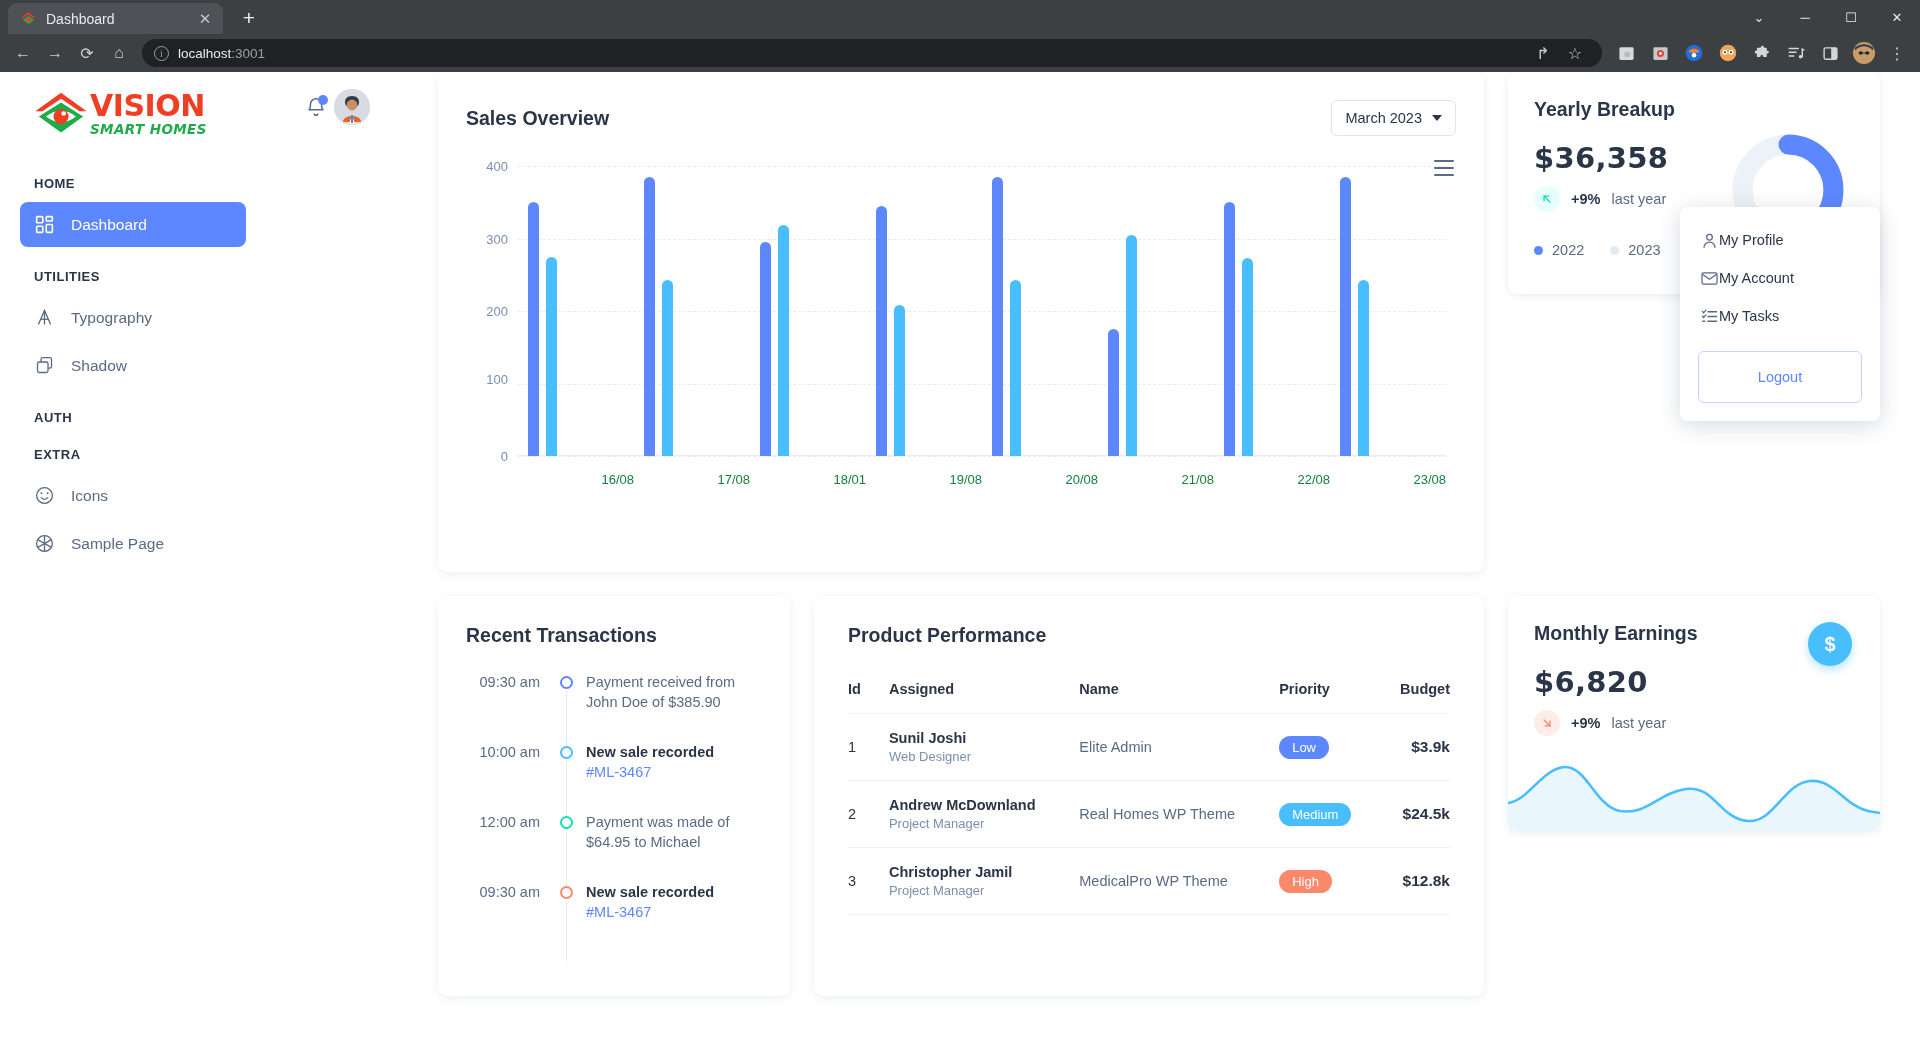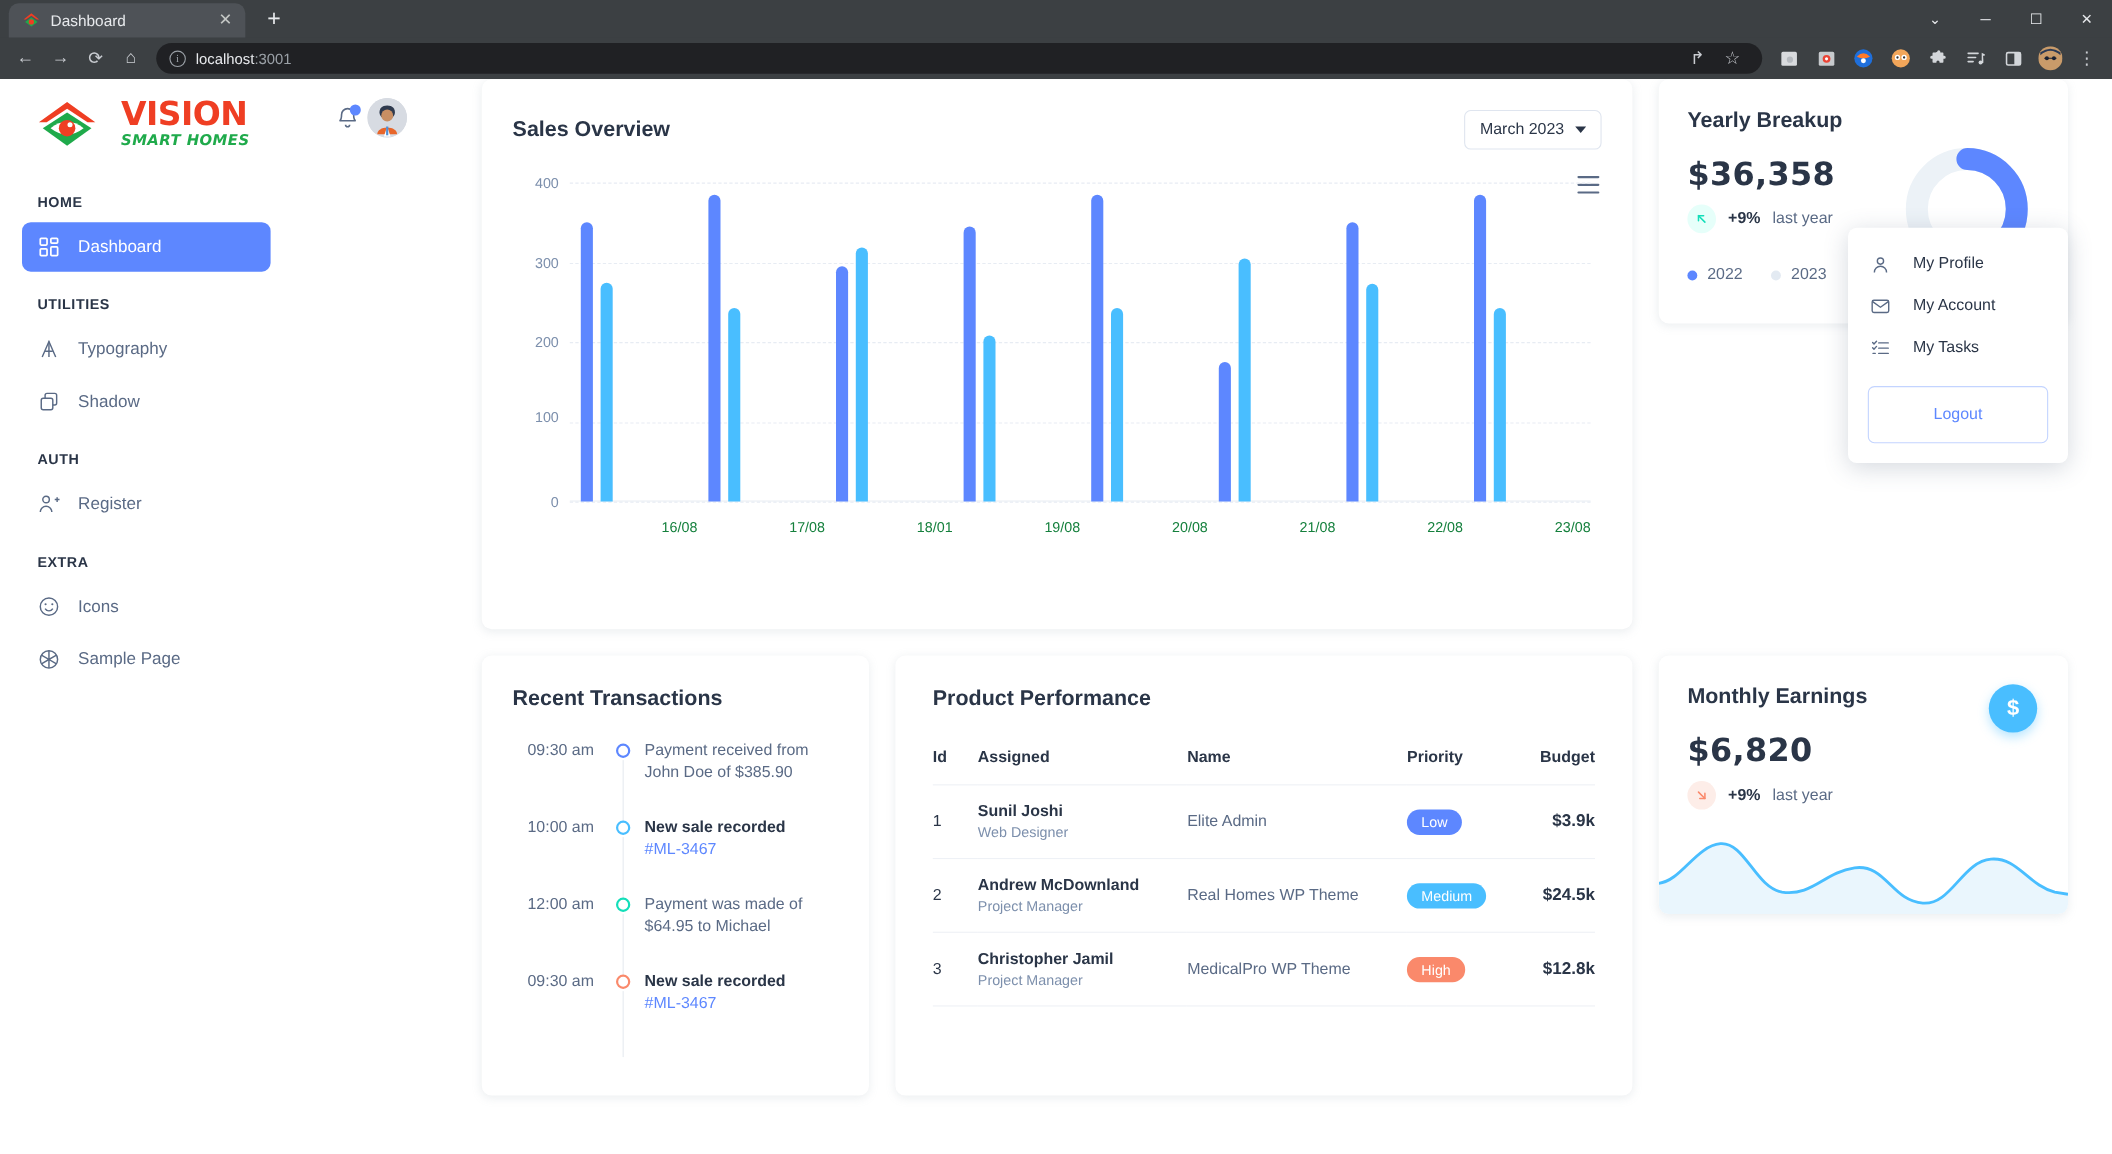--- a/index.html
+++ b/index.html
@@ -84,21 +84,21 @@
   
   #sidebar {
     width: 270px; flex: 0 0 270px; height: 100%;
     background: #ffffff; padding: 0 0 0 0;
     position: relative; z-index: 5;
   }
   .logo-wrap {
     height: 82px; display: flex; align-items: center;
     padding-left: 32px;
   }
-  .logo { display: flex; align-items: flex-start; gap: 20px; }
+  .logo { display: flex; align-items: flex-end; gap: 0; }
   .logo-mark { width: 58px; height: 46px; flex: 0 0 auto; }
   .logo-text { display: flex; flex-direction: column; line-height: 1; }
   .logo-vision {
     font-size: 30px; font-weight: 700; color: #ef3e23;
     letter-spacing: -0.5px; font-family: "DejaVu Sans", sans-serif;
   }
   .logo-smart {
     font-size: 13.5px; font-weight: 700; color: #1faa4b;
     font-style: italic; letter-spacing: 0.4px; margin-top: 2px;
     font-family: "DejaVu Sans", sans-serif;
@@ -304,21 +304,21 @@
   .chip.high { background: #fa896b; }
 
   
   #profile-menu {
     position: absolute; right: 40px; top: 135px; width: 200px;
     background: #ffffff; border-radius: 8px;
     box-shadow: 0 4px 22px rgba(66,82,110,0.22);
     padding: 14px 0 18px; z-index: 40;
   }
   .pm-item {
-    display: flex; align-items: center; gap: 20px;
+    display: flex; align-items: center; gap: 0;
     height: 38px; padding: 0 20px; font-size: 14.5px; color: #2a3547;
   }
   .pm-ico { width: 19px; height: 19px; flex: 0 0 auto; color: #5a6a85; }
   .pm-ico svg { width: 19px; height: 19px; display: block; }
   .pm-logout {
     display: block; margin: 16px 18px 0; height: 52px;
     border: 1px solid #c3d4ff; border-radius: 6px;
     color: #5d87ff; font-size: 14.5px; background: #ffffff;
     text-align: center; line-height: 34px; width: calc(100% - 36px);
     font-family: "Liberation Sans", sans-serif;
@@ -470,30 +470,20 @@
       <span class="nav-ico">
         <svg viewBox="0 0 24 24" fill="none" stroke="currentColor" stroke-width="1.5">
             <rect x="8" y="3" width="12" height="12" rx="2"></rect>
             <rect x="4" y="8" width="12" height="12" rx="2" fill="#ffffff"></rect>
           </svg>
       </span>
       <span>Shadow</span>
     </div>
 
     <div class="nav-caption">AUTH</div>
-    <div class="nav-item">
-      <span class="nav-ico">
-        <svg viewBox="0 0 24 24" fill="none" stroke="currentColor" stroke-width="1.5">
-            <circle cx="9" cy="7" r="3.4"></circle>
-            <path d="M3 20c0-3.3 2.7-6 6-6s6 2.7 6 6"></path>
-            <path d="M18 7h5M20.5 4.5v5"></path>
-          </svg>
-      </span>
-      <span>Register</span>
-    </div>
 
     <div class="nav-caption">EXTRA</div>
     <div class="nav-item">
       <span class="nav-ico">
         <svg viewBox="0 0 24 24" fill="none" stroke="currentColor" stroke-width="1.5">
             <circle cx="12" cy="12" r="9"></circle>
             <path d="M8 14c1 1.6 2.4 2.4 4 2.4s3-.8 4-2.4"></path>
             <path d="M8.5 9.5h0.01M15.5 9.5h0.01" stroke-width="2.2" stroke-linecap="round"></path>
           </svg>
       </span>

